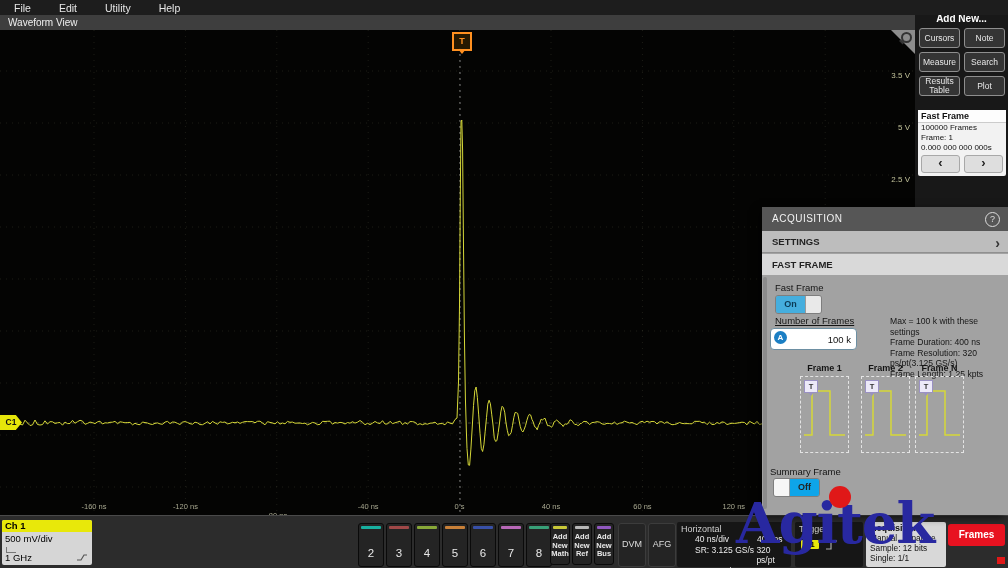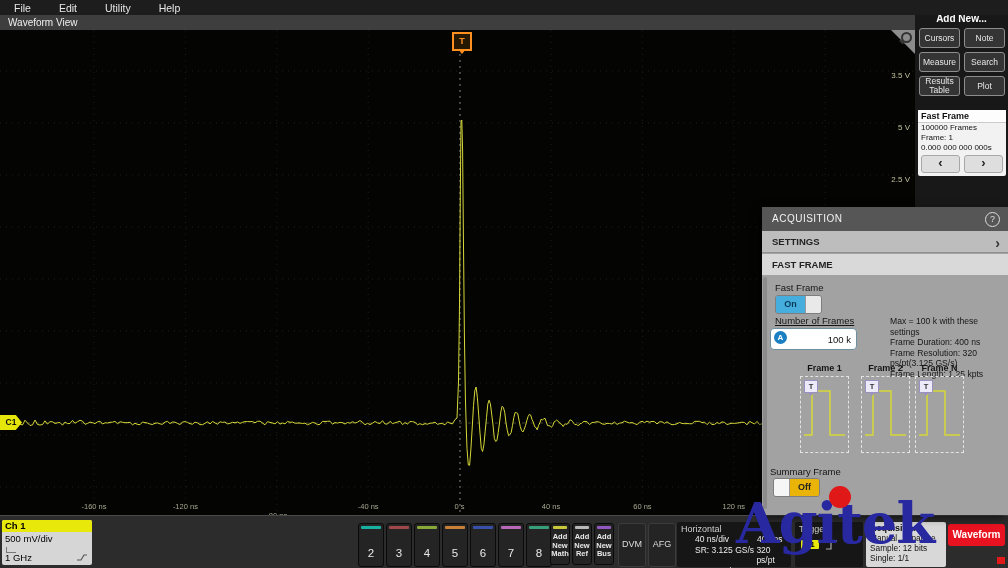--- a/index.html
+++ b/index.html
@@ -60,21 +60,21 @@
       font-size:9.5px;font-weight:bold;line-height:22px;padding-left:10px;box-sizing:border-box;border-bottom:1px solid #909090;}
   .acq-chev{position:absolute;right:8px;top:1px;font-size:14px;font-weight:bold;color:#333;}
   .acq-row2{position:absolute;left:0;top:47px;width:246px;height:21px;background:#d9d9d9;color:#222;
       font-size:9.5px;font-weight:bold;line-height:21px;padding-left:10px;box-sizing:border-box;}
   .acq-body{position:absolute;left:0;top:68px;width:246px;height:240px;}
   .acq-scroll{position:absolute;left:1px;top:2px;width:4px;height:232px;background:#8b8b8b;border-radius:2px;}
   .lab{position:absolute;color:#141414;font-size:9.5px;}
   .toggle{position:absolute;height:17px;display:flex;border-radius:3px;overflow:hidden;border:1px solid #7e7e7e;cursor:default;}
   .tg-seg{width:29px;font-size:9px;font-weight:bold;text-align:center;line-height:17px;}
   .tg-on{background:#45aede;color:#0b3a55;}
-  .tg-off{background:#eab308;color:#222;}
+  .tg-off{background:#0ea5e9;color:#222;}
   .tg-knob{width:15px;background:#e9e9e9;border-left:1px solid #9a9a9a;}
   .tg-knob.first{border-left:none;border-right:1px solid #9a9a9a;background:#f6f6f6;}
   .nof-input{position:absolute;left:8px;top:53px;width:78px;height:18px;background:#fff;border:1.5px solid #6d8fa2;
       border-radius:4px;font-size:9.5px;color:#111;text-align:right;padding-right:5px;font-family:"Liberation Sans",sans-serif;}
   .knob-a{position:absolute;left:12px;top:56px;width:13px;height:13px;background:#1b7fc4;border-radius:50%;
       color:#fff;font-size:8px;font-weight:bold;text-align:center;line-height:13px;z-index:2;}
   .acq-info{position:absolute;left:128px;top:41px;width:116px;color:#161616;font-size:8.6px;line-height:10.5px;}
   .frames-row{position:absolute;left:0;top:88px;width:246px;height:92px;padding-left:46px;}
   .frame-label{position:absolute;top:0;font-size:9px;font-weight:bold;color:#141414;text-align:center;width:49px;}
   .frame-box{position:absolute;top:13px;width:49px;height:77px;border:1px dashed #e4e4e4;box-sizing:border-box;}
@@ -315,21 +315,21 @@
       </svg>
     </div>
 
     <div class="acqbadge">
       <div class="ab-title">Acquisition</div>
       <div class="ab-line">Manual,   Analyze</div>
       <div class="ab-line">Sample: 12 bits</div>
       <div class="ab-line">Single: 1/1</div>
     </div>
 
-    <div class="stopbtn">Waveform</div>
+    <div class="stopbtn">Frames</div>
   </div>
 
   <div class="abs watermark">
     <div class="wm-text" id="wmtext" style="color: rgb(40, 40, 160);">Agitek</div>
     <div class="wm-dot" id="wmdot" style="background: rgb(224, 24, 24);"></div>
     <div class="wm-dot2" id="wmdot2" style="background: rgb(224, 24, 24);"></div>
   </div>
 
 </div>
 

